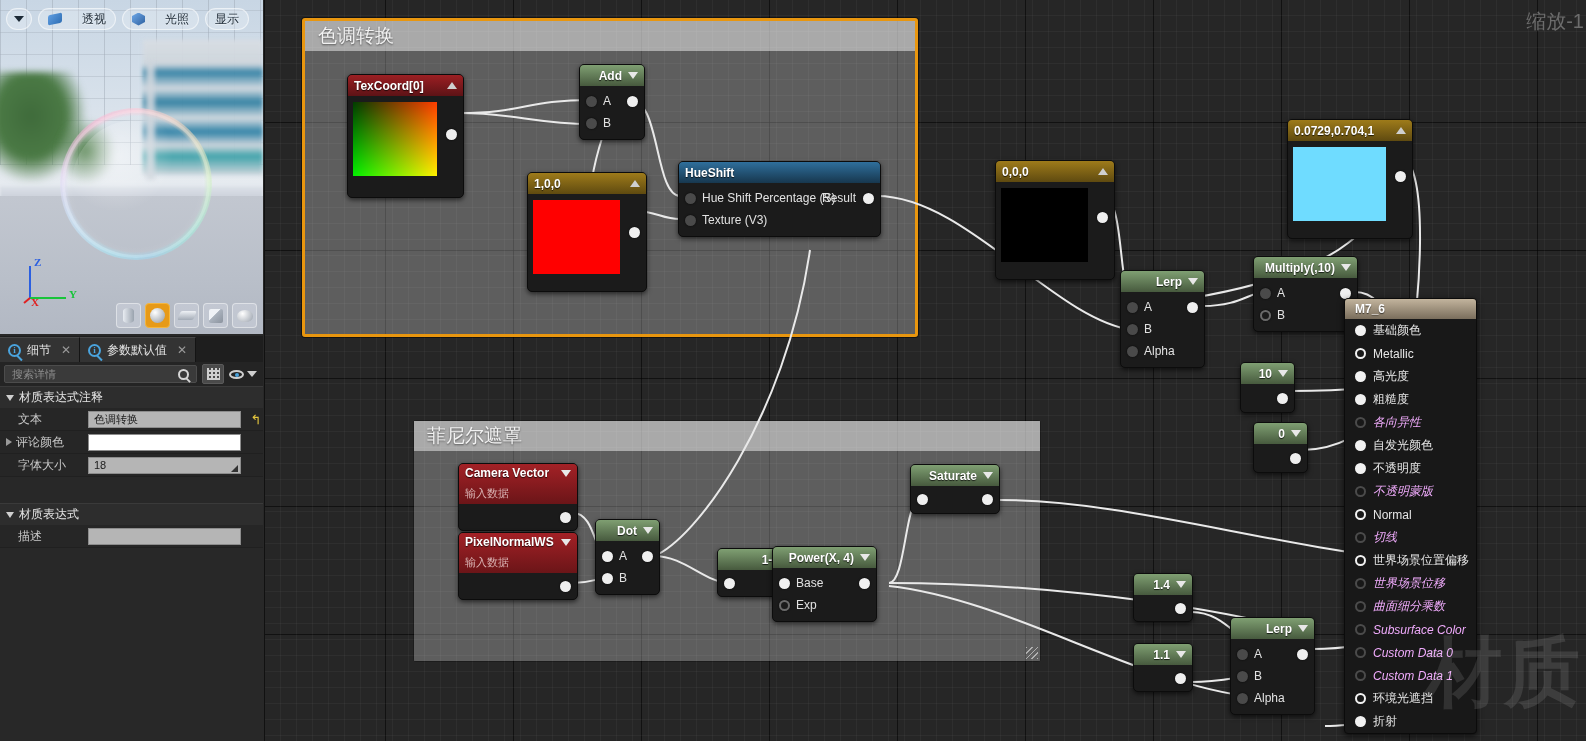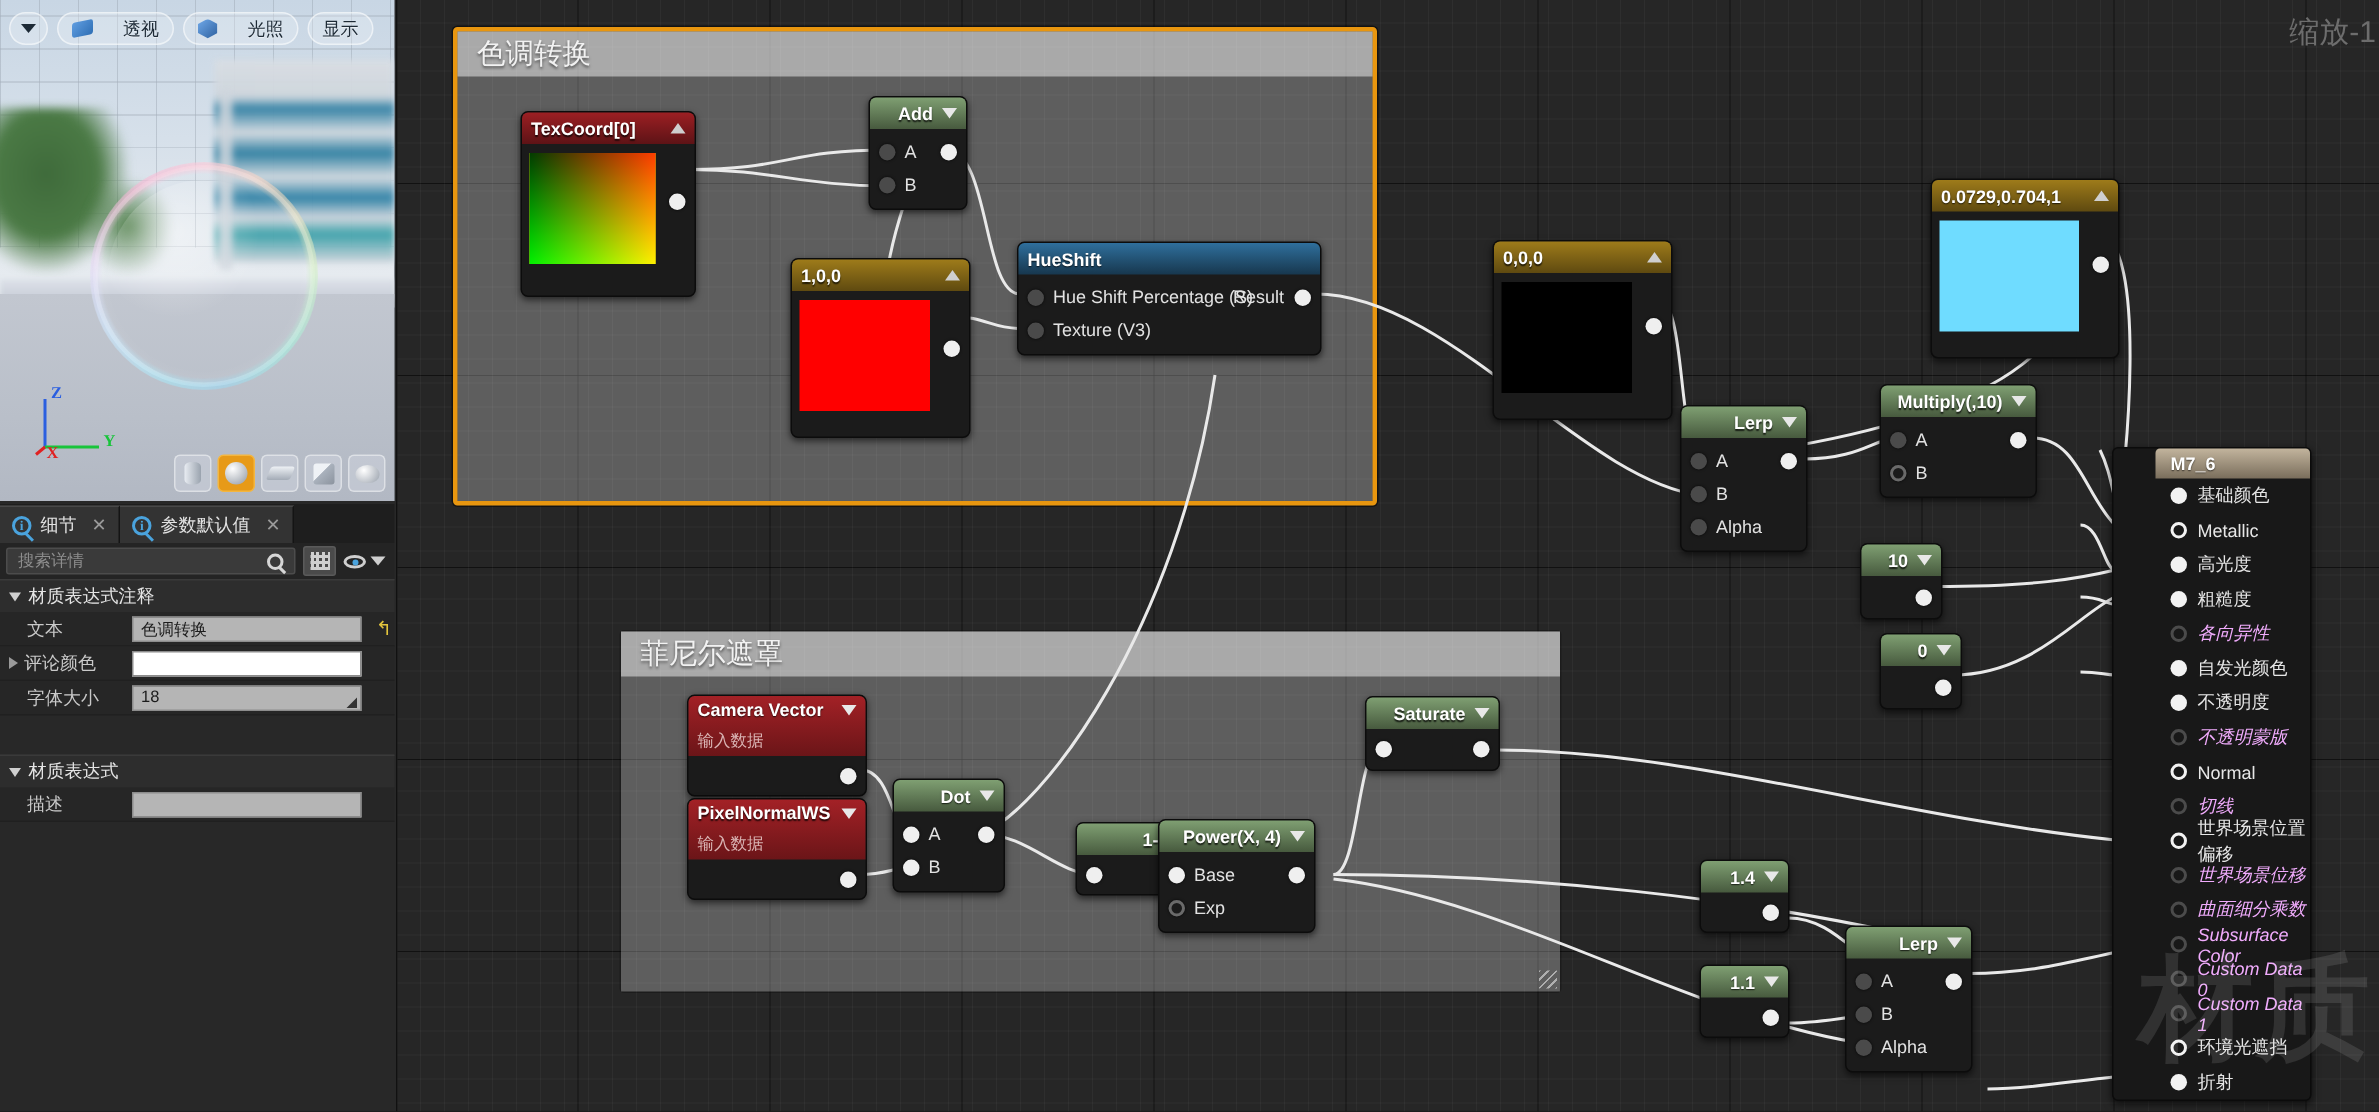--- a/index.html
+++ b/index.html
@@ -592,21 +592,21 @@
         <span>PixelNormalWS</span>
         <span class="tri-hd-dn"></span>
       </div>
       <span class="nsub">输入数据</span>
     </div>
     <div class="nbody" style="height:26px;">
       <span class="pin pin-out" style="top:8px;"></span>
     </div>
   </div>
 
-  <div class="node" style="left:330px;top:519px;width:75px;">
+  <div class="node" style="left:330px;top:519px;width:65px;">
     <div class="nhead green">
       <span>Dot</span>
       <span class="tri-hd-dn"></span>
     </div>
     <div class="nbody">
       <div class="prow-n">
         <span class="pin pin-in"></span>
         <span class="lbl-in">A</span>
         <span class="pin pin-out"></span>
       </div>
@@ -692,21 +692,21 @@
         <span class="pin dim pin-in"></span>
         <span class="lbl-in">B</span>
       </div>
       <div class="prow-n">
         <span class="pin dim pin-in"></span>
         <span class="lbl-in">Alpha</span>
       </div>
     </div>
   </div>
 
-  <div class="mat-out" style="left:1143px;top:298px;padding-left:28px;">
+  <div class="mat-out" style="left:1079px;top:298px;">
     <div class="mo-head">M7_6</div>
     <div id="mo-rows">
         <div class="mo-row">
           <span class="mo-pin"></span>
           <span>基础颜色</span>
         </div>
         <div class="mo-row">
           <span class="mo-pin hollow"></span>
           <span>Metallic</span>
         </div>

